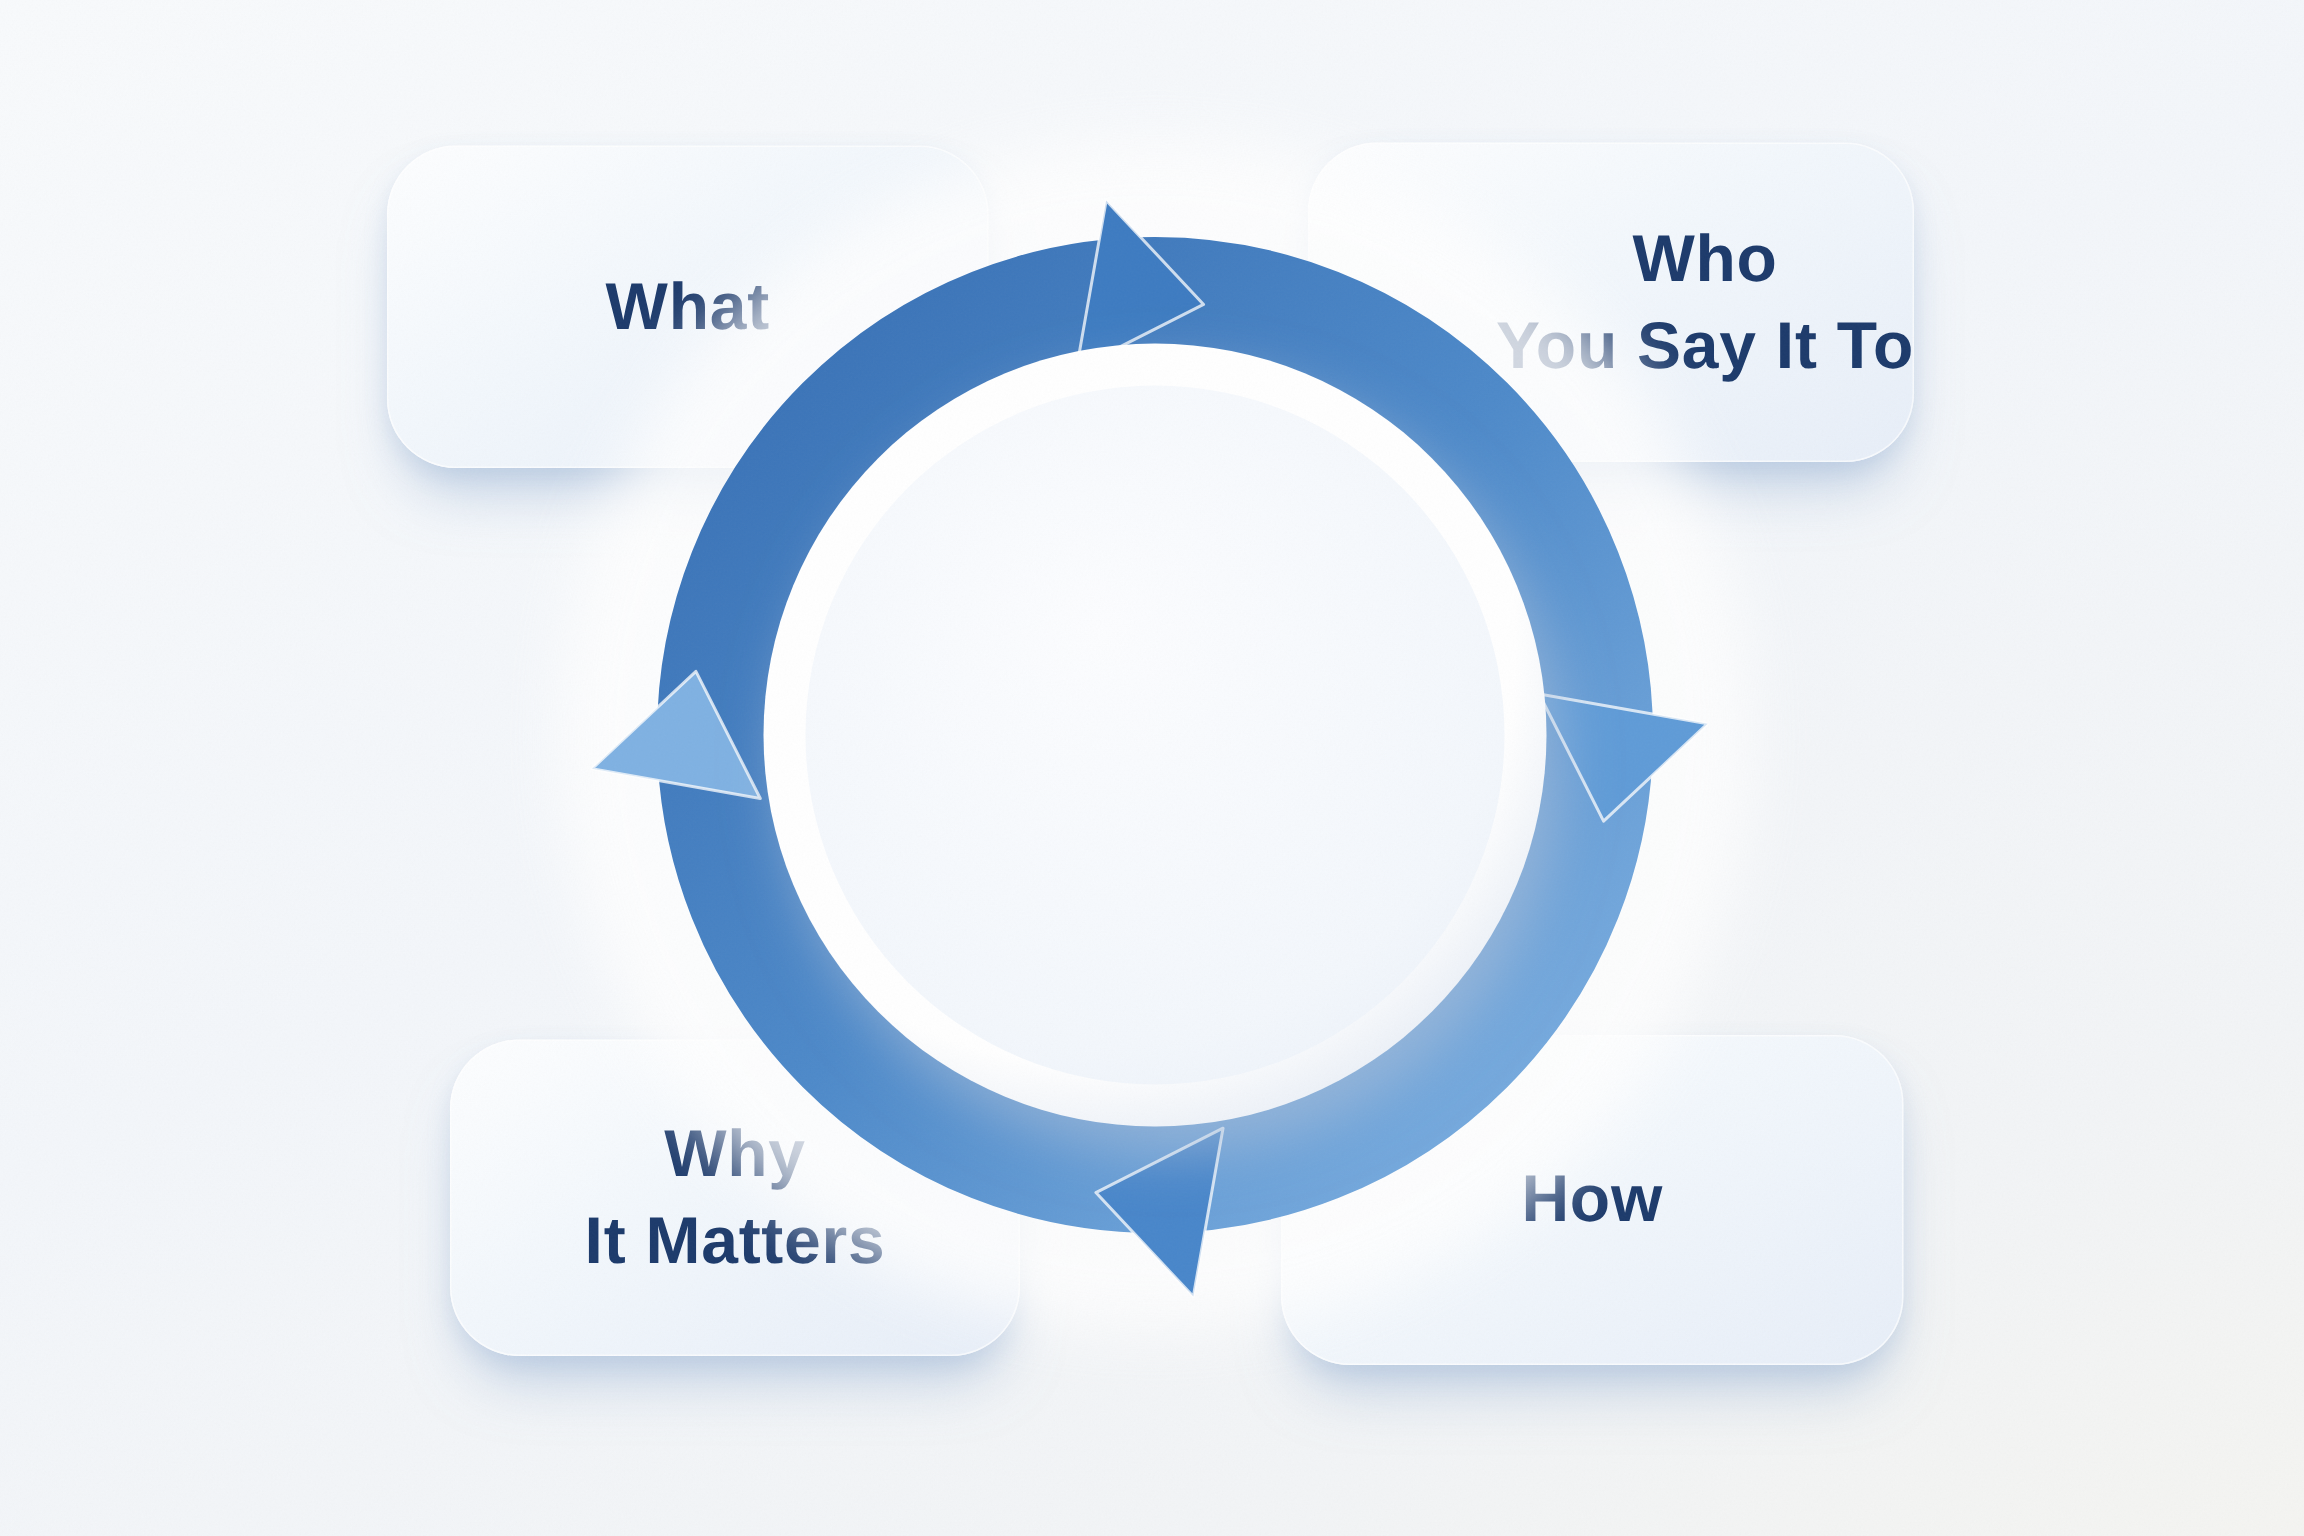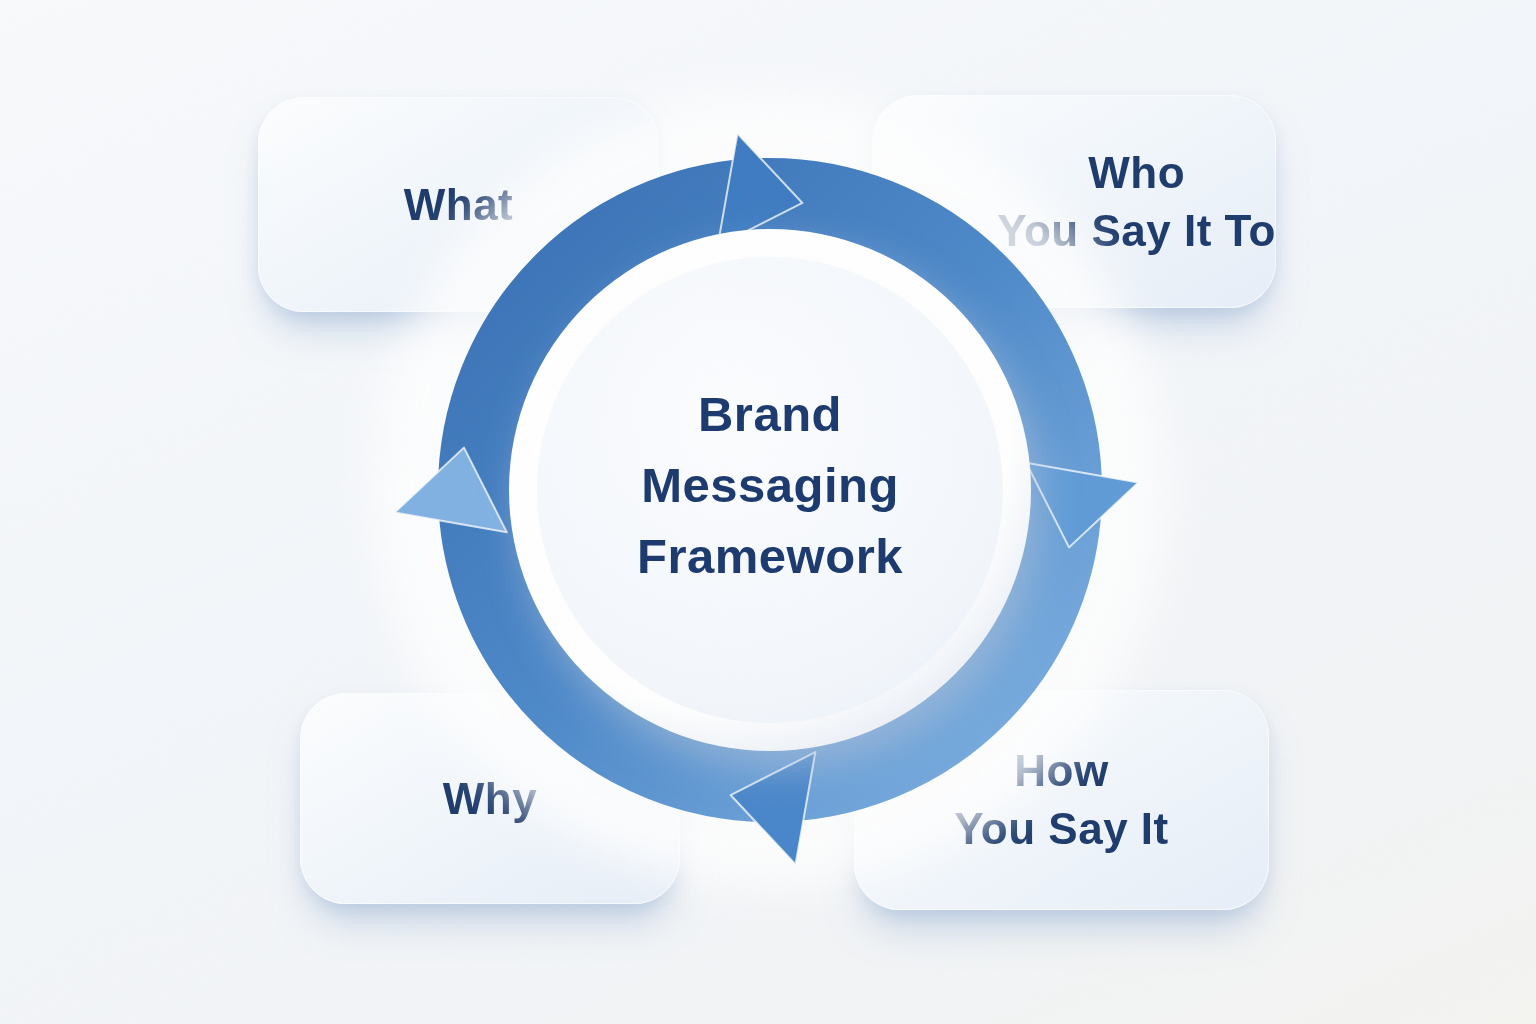--- a/index.html
+++ b/index.html
@@ -78,27 +78,27 @@
   <div class="card card-tr">
     <div class="card-label">
       <span>Who</span><br>
       <span>You Say It To</span>
     </div>
   </div>
 
   <div class="card card-bl">
     <div class="card-label">
       <span>Why</span><br>
+      <span>It Matters</span>
     </div>
   </div>
 
   <div class="card card-br">
     <div class="card-label">
       <span>How</span><br>
-      <span>You Say It</span>
     </div>
   </div>
 
   <svg class="ring-svg" viewBox="0 0 1536 1024" aria-hidden="true">
     <defs>
       <linearGradient id="ringGrad" x1="0" y1="0" x2="1" y2="1">
         <stop offset="0" stop-color="#376fb4"></stop>
         <stop offset="0.5" stop-color="#4d89c9"></stop>
         <stop offset="1" stop-color="#7fb1e2"></stop>
       </linearGradient>
@@ -134,19 +134,14 @@
       <path d="M40 0 L-36 -57 L-36 57 Z" fill="#4886ca" transform="translate(770,802) rotate(190)"></path>
       <path d="M40 0 L-36 -57 L-36 57 Z" fill="#7fb1e2" transform="translate(457,487) rotate(280)"></path>
     </g>
 
     <circle cx="770" cy="490" r="261" fill="url(#bevelGrad)" filter="url(#discShadow)"></circle>
     <circle cx="770" cy="490" r="233" fill="url(#centerGrad)"></circle>
 
     <rect width="1536" height="1024" filter="url(#grain)" opacity="0.035"></rect>
   </svg>
 
-  <div class="center-title">
-    <span>Brand</span>
-    <span>Messaging</span>
-    <span>Framework</span>
-  </div>
 
 </div>
 
 </body></html>

